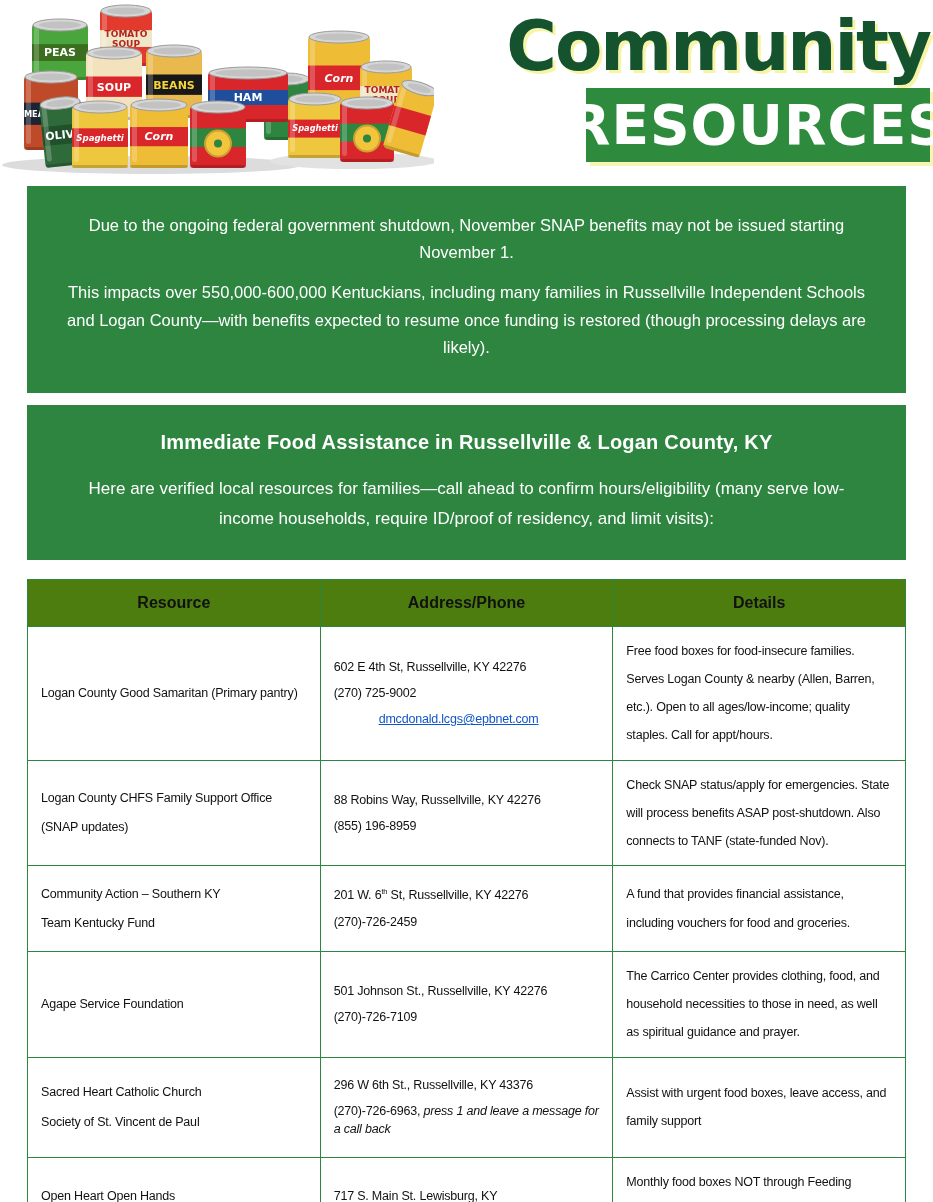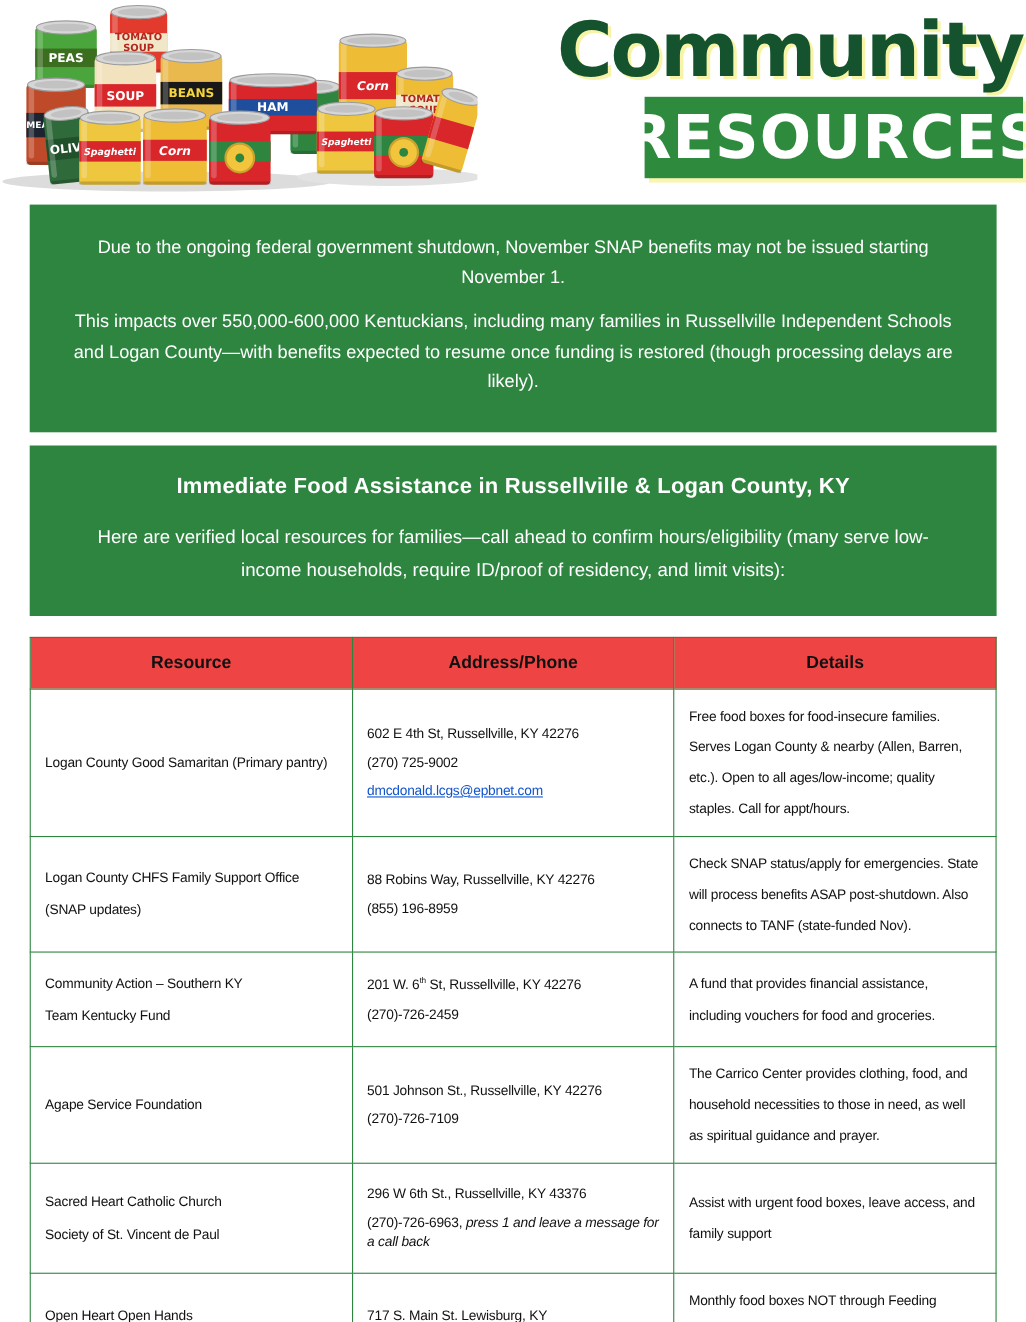--- a/index.html
+++ b/index.html
@@ -40,36 +40,36 @@
   .banner-assist p { font-size: 17px; line-height: 1.75; margin: 6px 0 8px; }
 
   
   table.resources {
     border-collapse: collapse; table-layout: fixed;
     width: 879px; margin: 19px 0 0 27px;
   }
   .resources th, .resources td { border: 1.5px solid #2e8540; }
   .resources th {
     height: 47px; font-size: 16px; font-weight: bold;
-    text-align: center; color: #111; background: #ef4444;
+    text-align: center; color: #111; background: #4d7c0f;
   }
   .resources td {
     padding: 8px 13px; vertical-align: middle;
     font-size: 12.5px; letter-spacing: -0.2px; color: #111;
   }
   .resources td p { margin: 11px 0; line-height: 1.45; }
   td.col-address p { margin: 8px 0; }
   td.col-details p { margin: 2px 0; line-height: 2.25; }
   tbody tr:nth-child(1) td { height: 134px; }
   tbody tr:nth-child(2) td { height: 99px; }
   tbody tr:nth-child(3) td { height: 80px; }
   tbody tr:nth-child(4) td { height: 101px; }
   tbody tr:nth-child(5) td { height: 100px; }
   tbody tr:nth-child(6) td { height: 72px; }
-  a.email-link { color: #1155cc; text-decoration: underline; }
+  a.email-link { color: #1155cc; text-decoration: underline; margin-left: 45px; }
   td sup { vertical-align: super; font-size: 0.6em; }
   td em { font-style: italic; }
 </style>
 </head>
 <body>
 
 <div class="page">
 
   <div class="header">
     <svg class="cans-svg" width="432" height="172" viewBox="0 0 432 172" xmlns="http://www.w3.org/2000/svg">

